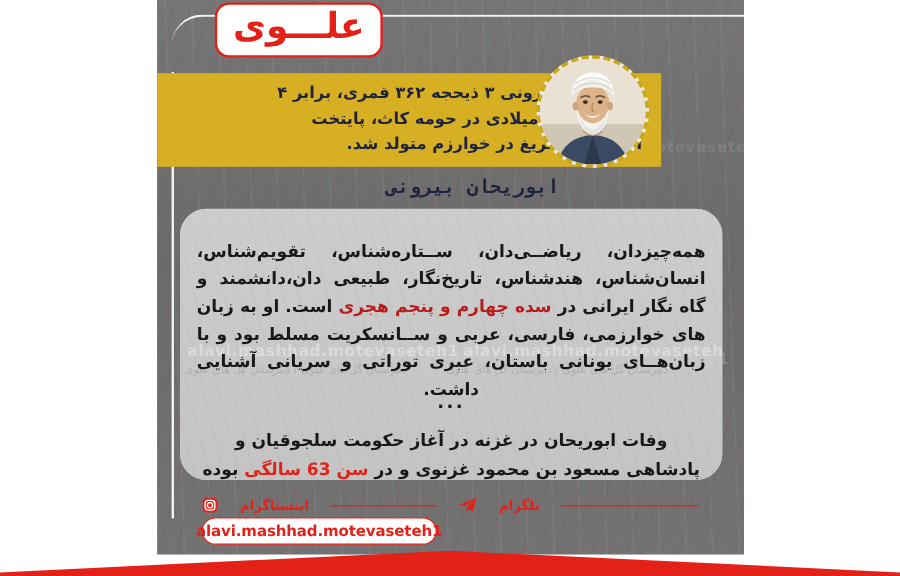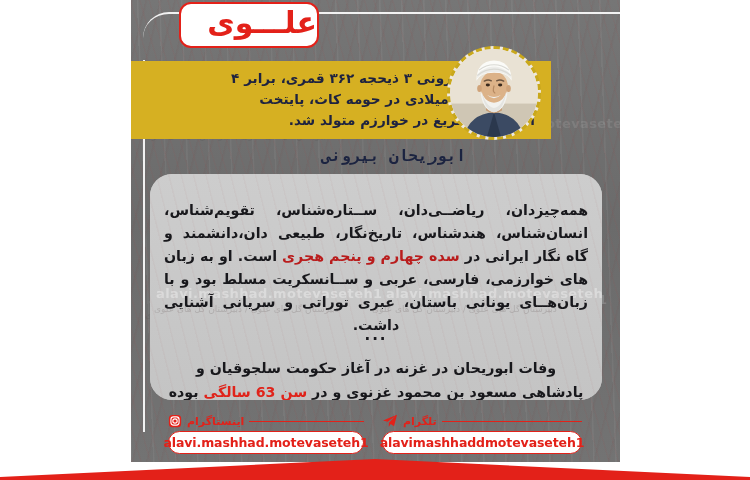--- a/index.html
+++ b/index.html
@@ -86,21 +86,21 @@
     left: 179px;
     top: 2px;
     width: 140px;
     height: 46px;
     background: #ffffff;
     border: 2px solid #e32119;
     border-radius: 12px;
     box-sizing: border-box;
     display: flex;
     align-items: center;
-    justify-content: flex-start;
+    justify-content: center;
     z-index: 6;
   }
   .logo-text {
     color: #e32119;
     font-size: 30px;
     font-weight: bold;
     letter-spacing: 3px;
     line-height: 1;
     transform: translateY(-2px);
   }
@@ -251,21 +251,21 @@
   .social {
     position: absolute;
     top: 413px;
     height: 40px;
     z-index: 7;
   }
   .social-head {
     display: flex;
     align-items: center;
     justify-content: center;
-    gap: 5px;
+    gap: 18px;
     direction: rtl;
     height: 16px;
   }
   .social-rule {
     height: 1px;
     background: #e32119;
     flex: 1 1 auto;
     min-width: 22px;
   }
   .social-name {
@@ -404,23 +404,20 @@
   </div>
 
   <div class="social" id="social-telegram">
     <div class="social-head">
       <span class="social-rule"></span>
       <span class="social-name">تلگرام</span>
       <svg class="tg-icon" viewBox="0 0 24 22" aria-hidden="true">
         <path d="M23 1.2 L1 10.1 L8.1 12.2 L20.2 3.6 L10.3 13.6 L9.9 20.4 L13.1 15.7 L18.4 19.3 Z" fill="#e32119"></path>
       </svg>
     </div>
-    <div class="handle-pill">
-      <span class="handle-text">alavimashhaddmotevaseteh1</span>
-    </div>
   </div>
 
   <div class="chevron">
     <svg width="750" height="30" viewBox="0 0 750 30" xmlns="http://www.w3.org/2000/svg" aria-hidden="true">
       <polygon points="375,9 750,27 750,30 0,30 0,27" fill="#e32119"></polygon>
     </svg>
   </div>
 
 </div>
 

